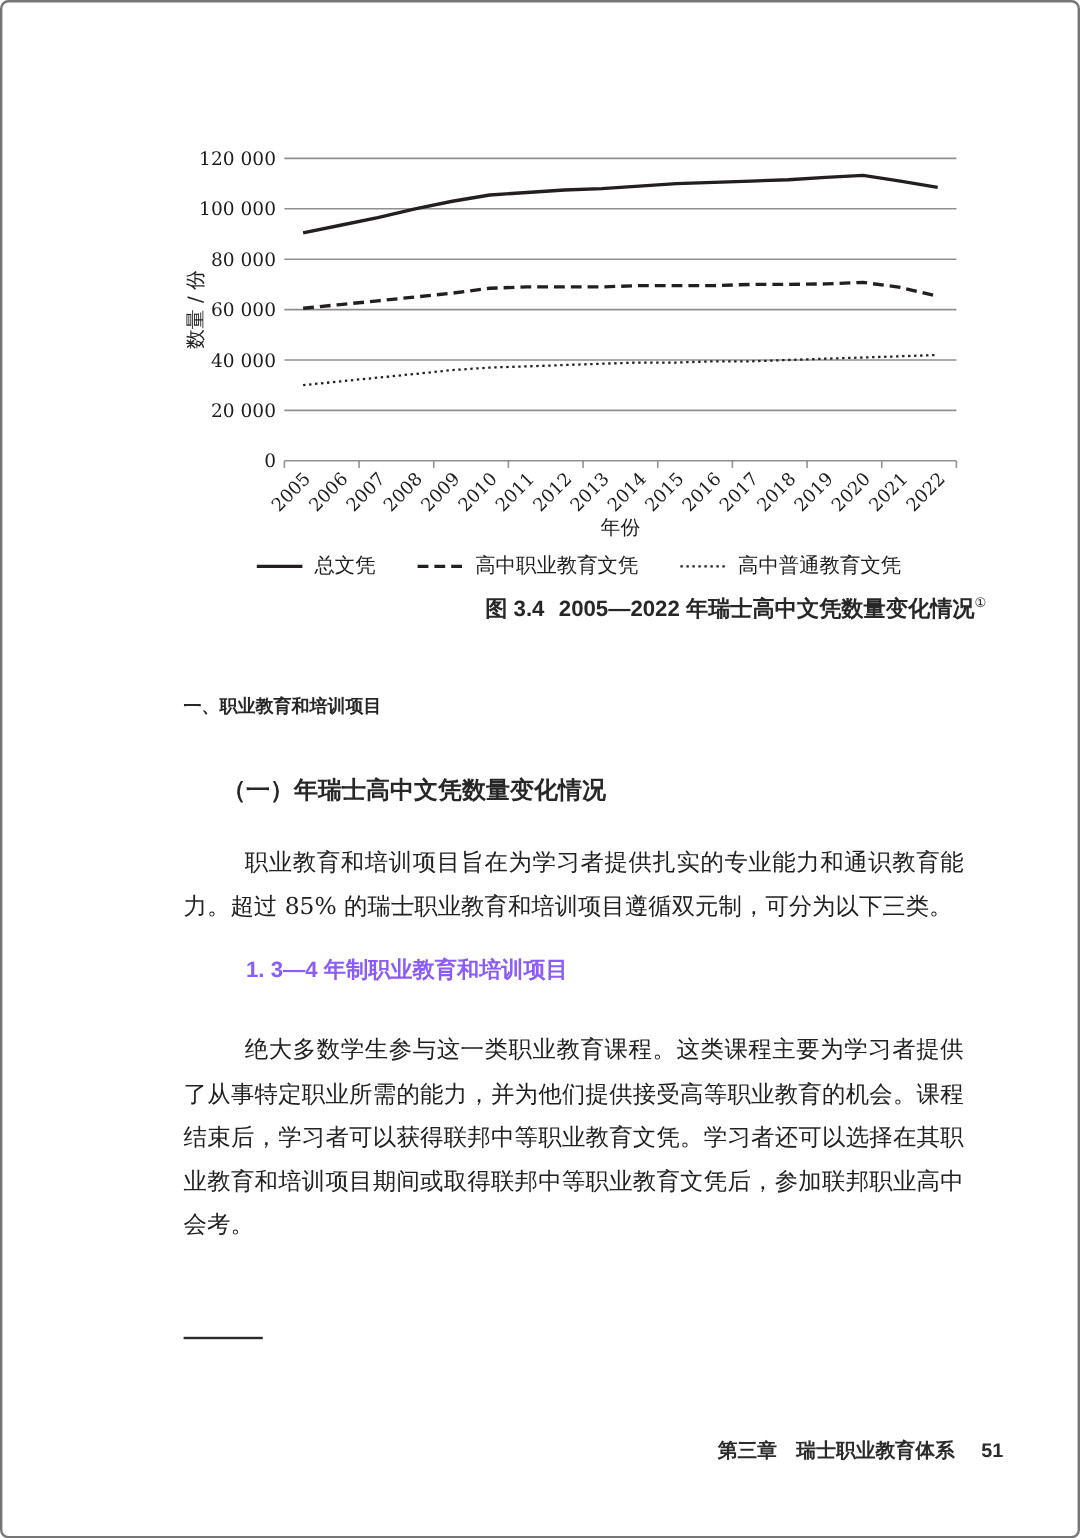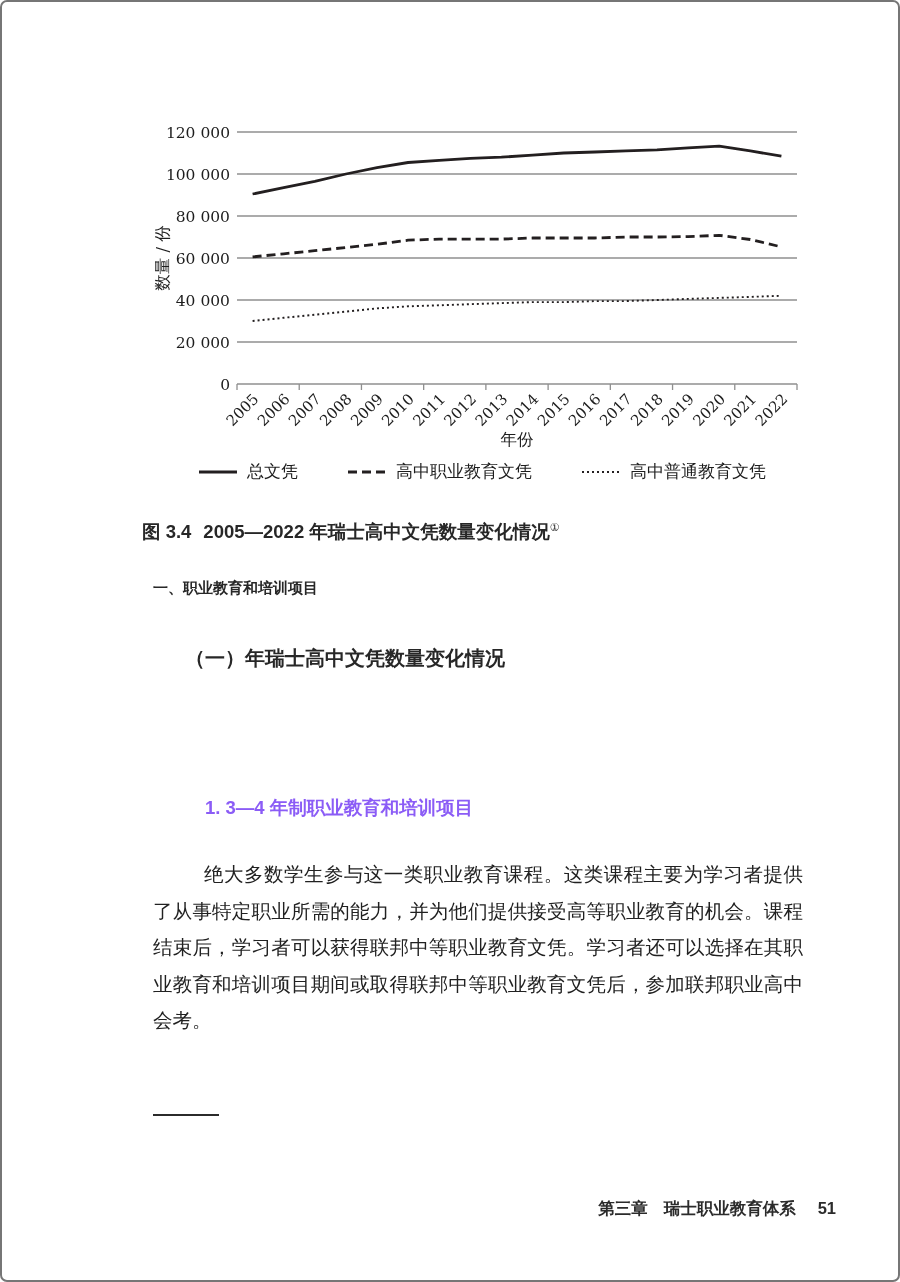--- a/index.html
+++ b/index.html
@@ -15,29 +15,29 @@
     color:#212121;
   }
   
   .chart-wrap{position:absolute;left:138px;top:106px;width:690px;height:352px;}
   .chart-wrap svg{display:block;}
   .ytick{font:15.5px "DejaVu Serif", serif;fill:#1d1d1d;}
   .xtick{font:15px "DejaVu Serif", serif;fill:#1d1d1d;}
   .axis-title{font:16.5px "DejaVu Serif", serif;fill:#1d1d1d;}
   .legend{
     position:absolute;left:140px;top:458px;width:680px;
-    display:flex;justify-content:center;align-items:center;gap:49px;
+    display:flex;justify-content:center;align-items:center;gap:34px;
     font-size:17px;color:#1d1d1d;
   }
   .legend-item{display:flex;align-items:center;gap:9px;}
   .caption{
     position:absolute;left:140px;top:492px;width:680px;
-    text-align:left;
+    text-align:right;
     font-family:"Liberation Sans", sans-serif;
-    font-weight:bold;font-size:18.5px;color:#272727;margin-top:25px;
+    font-weight:bold;font-size:18.5px;color:#272727;
   }
   .caption .fig-label{margin-right:12px;}
   .caption sup{font-size:11px;font-weight:normal;}
   
   .h1{
     position:absolute;left:151px;top:577px;
     font-family:"Liberation Sans", sans-serif;
     font-weight:bold;font-size:15px;color:#272727;
   }
   .h2{
@@ -150,20 +150,21 @@
         <span>高中普通教育文凭</span>
       </div>
     </div>
 
   <div class="caption">
     <span class="fig-label">图 3.4</span><span>2005—2022 年瑞士高中文凭数量变化情况</span><sup>①</sup>
   </div>
 
   <div class="h1">一、职业教育和培训项目</div>
   <div class="h2">（一）年瑞士高中文凭数量变化情况</div>
+  <div class="body-par p1">职业教育和培训项目旨在为学习者提供扎实的专业能力和通识教育能力。超过 85% 的瑞士职业教育和培训项目遵循双元制，可分为以下三类。</div>
   <div class="h3">1.  3—4 年制职业教育和培训项目</div>
   <div class="body-par p2">绝大多数学生参与这一类职业教育课程。这类课程主要为学习者提供了从事特定职业所需的能力，并为他们提供接受高等职业教育的机会。课程结束后，学习者可以获得联邦中等职业教育文凭。学习者还可以选择在其职业教育和培训项目期间或取得联邦中等职业教育文凭后，参加联邦职业高中会考。</div>
 
   <div class="footnote-rule"></div>
 
   <div class="footer">
     <span class="chapter">第三章</span>
     <span>瑞士职业教育体系</span>
     <span class="page-num">51</span>
   </div>

